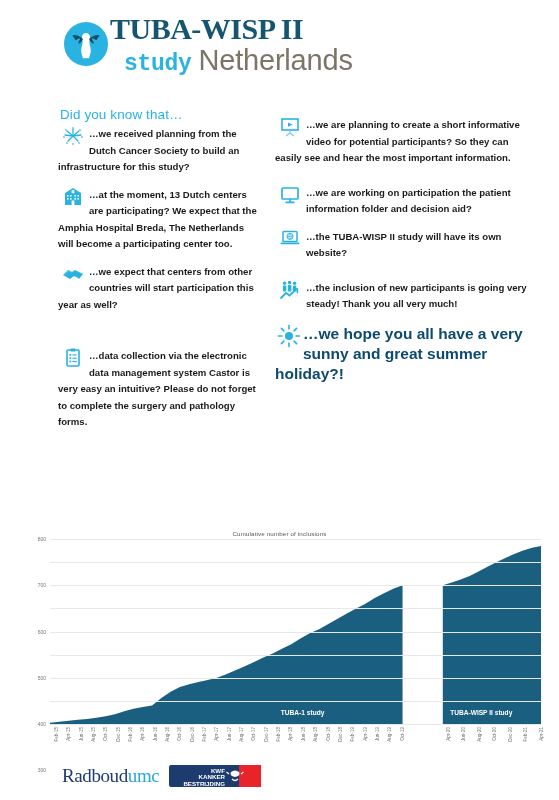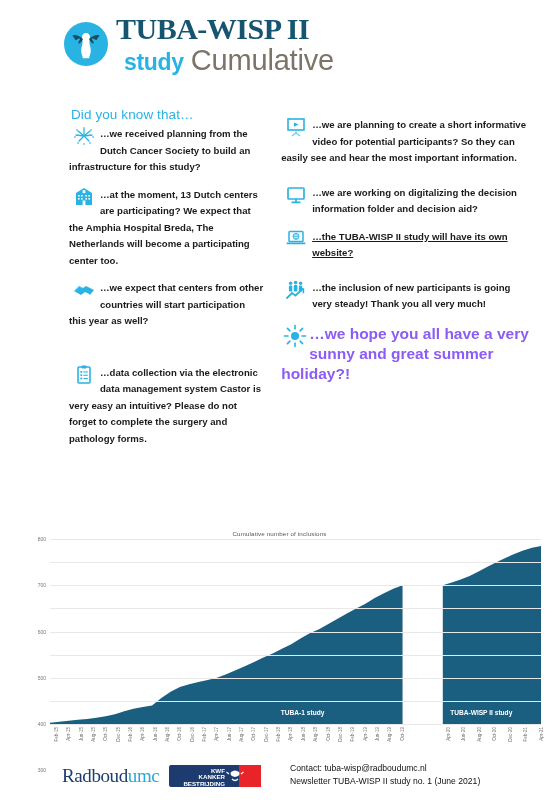--- a/index.html
+++ b/index.html
@@ -6,37 +6,37 @@
   body{
     width:559px;height:800px;background:#ffffff;
     font-family:"Liberation Sans", sans-serif;
     color:#1a1a1a;overflow:hidden;position:relative;
   }
   .page{position:relative;width:559px;height:800px;box-sizing:border-box;}
 
   
   .header{display:flex;align-items:flex-start;padding:14px 0 0 62px;height:78px;box-sizing:border-box;}
   .logo-mark{width:48px;height:48px;flex:0 0 48px;margin-top:6px;}
-  .brand{margin-left:6px;line-height:1;}
+  .brand{line-height:1;}
   .brand-title{
     font-family:"Liberation Serif", serif;font-weight:bold;font-size:30px;
     color:#15556f;letter-spacing:-0.5px;white-space:nowrap;
   }
   .brand-sub{display:flex;align-items:baseline;margin-top:1px;padding-left:62px;}
   .brand-study{
-    font-family:Liberation Sans, sans-serif;font-weight:bold;font-size:23px;
+    font-family:Liberation Mono, monospace;font-weight:bold;font-size:23px;
     color:#29b3e3;letter-spacing:-0.3px;
   }
   .brand-news{
     font-family:"Liberation Sans", sans-serif;font-weight:normal;font-size:29px;
     color:#7d7468;margin-left:7px;letter-spacing:-0.2px;
   }
 
   
-  .columns{display:flex;padding:0 14px 0 27px;box-sizing:border-box;}
+  .columns{display:flex;padding:0 14px 0 16px;box-sizing:border-box;}
   .col{box-sizing:border-box;}
   .col-left{width:258px;padding:0 10px 0 42px;}
   .col-right{width:287px;padding:0 14px 0 8px;}
 
   .kicker{
     color:#29b3e3;font-size:13.5px;font-weight:normal;
     margin:8px 0 4px 2px;letter-spacing:0.1px;
   }
 
   .item{margin-bottom:11px;}
@@ -46,21 +46,21 @@
   }
   .ic{
     float:left;width:22px;height:20px;margin:0 5px 0 4px;
     display:inline-block;vertical-align:-4px;
   }
   .ic svg{display:block;}
 
   .sunny{margin-top:6px;}
   .sunny .ic{width:24px;height:24px;margin:0 2px 0 2px;vertical-align:-6px;}
   .sunny p{
-    font-size:15.5px;line-height:1.32;color:#8b5cf6;font-weight:bold;margin:0;
+    font-size:15.5px;line-height:1.32;color:#0c4a6e;font-weight:bold;margin:0;
   }
 
   
   .chart-wrap{position:absolute;left:14px;top:528px;width:531px;height:228px;}
   .chart-title{
     position:absolute;left:0;right:0;top:2px;text-align:center;
     font-size:6.2px;color:#585858;font-weight:normal;letter-spacing:0.15px;
   }
   .plot{position:absolute;left:36px;top:11px;right:4px;bottom:32px;}
   .gridline{position:absolute;left:0;right:0;height:1px;background:#e8e8e8;}
@@ -103,21 +103,21 @@
         <path d="M20.4 18.6c-2.6-2.6-6-3.8-9.2-3.4-.5.06-.7.6-.35.95 1.2 1.2 1.9 2.3 2.3 3.5.15.5.75.65 1.1.3.9-.9 2-1.4 3.2-1.5.55-.05.8.6.45 1-1 1.1-1.5 2.3-1.6 3.6-.04.5.5.85.9.55 1.6-1.2 2.9-2.6 3.6-4.1.18-.38.1-.6-.4-.9z" fill="#16506b"></path>
         <path d="M27.6 18.6c2.6-2.6 6-3.8 9.2-3.4.5.06.7.6.35.95-1.2 1.2-1.9 2.3-2.3 3.5-.15.5-.75.65-1.1.3-.9-.9-2-1.4-3.2-1.5-.55-.05-.8.6-.45 1 1 1.1 1.5 2.3 1.6 3.6.04.5-.5.85-.9.55-1.6-1.2-2.9-2.6-3.6-4.1-.18-.38-.1-.6.4-.9z" fill="#16506b"></path>
       </svg>
     </div>
     <div class="brand">
       <div class="brand-title">TUBA-WISP II</div>
     </div>
   </div>
   <div class="brand-sub" style="margin-top:-34px;padding-left:124px;">
     <span class="brand-study">study</span>
-    <span class="brand-news">Cumulative</span>
+    <span class="brand-news">Netherlands</span>
   </div>
 
   <div class="columns" style="margin-top:22px;">
 
     <div class="col col-left">
       <div class="kicker">Did you know that…</div>
 
       <div class="item">
         <span class="ic">
           <svg viewBox="0 0 22 20" width="22" height="20">
@@ -210,24 +210,24 @@
         <p>…we are planning to create a short informative video for potential participants? So they can easily see and hear the most important information.</p>
       </div>
 
       <div class="item" style="margin-top:18px;">
         <span class="ic">
           <svg viewBox="0 0 22 20" width="22" height="20">
             <rect x="3" y="3" width="16" height="11" rx="1" fill="none" stroke="#29b3e3" stroke-width="1.7"></rect>
             <path d="M11 14 L11 17 M6.5 17.4 L15.5 17.4" stroke="#29b3e3" stroke-width="1.7" fill="none"></path>
           </svg>
         </span>
-        <p>…we are working on digitalizing the decision information folder and decision aid?</p>
-      </div>
-
-      <div class="item" style="margin-top:7px;text-decoration:underline;">
+        <p>…we are working on participation the patient information folder and decision aid?</p>
+      </div>
+
+      <div class="item" style="margin-top:7px;">
         <span class="ic">
           <svg viewBox="0 0 22 20" width="22" height="20">
             <rect x="4" y="2.5" width="14" height="10" rx="0.8" fill="none" stroke="#29b3e3" stroke-width="1.5"></rect>
             <circle cx="11" cy="7.4" r="3" fill="none" stroke="#29b3e3" stroke-width="1"></circle>
             <path d="M8 7.4 H14 M11 4.4 C12.6 5.8 12.6 9 11 10.4 C9.4 9 9.4 5.8 11 4.4" stroke="#29b3e3" stroke-width="0.7" fill="none"></path>
             <rect x="1.6" y="13.6" width="18.8" height="1.7" rx="0.6" fill="#29b3e3"></rect>
           </svg>
         </span>
         <p>…the TUBA-WISP II study will have its own website?</p>
       </div>
@@ -356,19 +356,15 @@
           <text x="56" y="17.4" text-anchor="end" fill="#ffffff" font-family="Liberation Sans, sans-serif" font-size="6.2" font-weight="bold">KANKER</text>
           <text x="56" y="23.6" text-anchor="end" fill="#ffffff" font-family="Liberation Sans, sans-serif" font-size="6.2" font-weight="bold">BESTRIJDING</text>
           <g>
             <path d="M62 10 q4-3 8 0 q2 4 -4 5 q-6-1-4-5Z" fill="#ffffff"></path>
             <path d="M63 17 q3 3 6 0" stroke="#ffffff" stroke-width="1.3" fill="none"></path>
             <path d="M60 12 l-2.5-2 M72 12 l2.5-2" stroke="#ffffff" stroke-width="1.2"></path>
           </g>
         </svg>
       </div>
     </div>
-    <div class="foot-right">
-      <div>Contact: tuba-wisp@radboudumc.nl</div>
-      <div>Newsletter TUBA-WISP II study no. 1 (June 2021)</div>
-    </div>
   </div>
 
 </div>
 
 </body></html>

